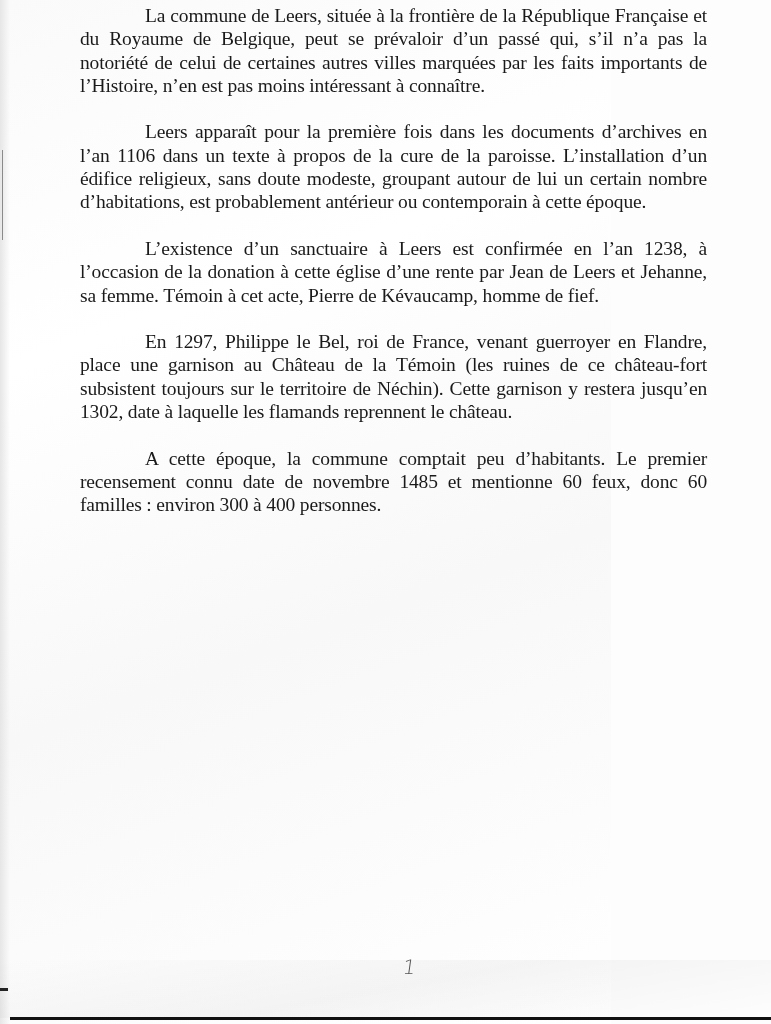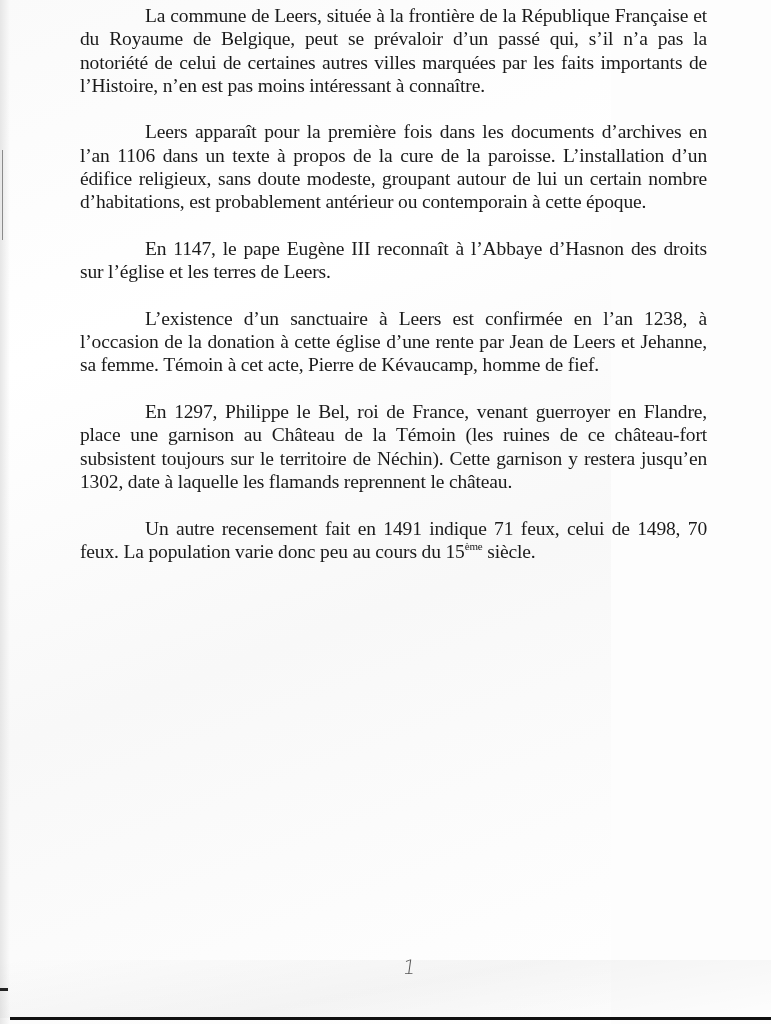--- a/index.html
+++ b/index.html
@@ -96,22 +96,21 @@
 <body>
 
 <div class="page">
   <div class="left-shade"></div>
   <div class="left-edge-line"></div>
   <div class="fold-shadow"></div>
 
   <div class="text-block">
     <p class="para">La commune de Leers, située à la frontière de la République Française et du Royaume de Belgique, peut se prévaloir d’un passé qui, s’il n’a pas la notoriété de celui de certaines autres villes marquées par les faits importants de l’Histoire, n’en est pas moins intéressant à connaître.</p>
     <p class="para">Leers apparaît pour la première fois dans les documents d’archives en l’an 1106 dans un texte à propos de la cure de la paroisse. L’installation d’un édifice religieux, sans doute modeste, groupant autour de lui un certain nombre d’habitations, est probablement antérieur ou contemporain à cette époque.</p>
-    <p class="para">En 1147, le pape Eugène III reconnaît à l’Abbaye d’Hasnon des droits sur l’église et les terres de Leers.</p>
     <p class="para">L’existence d’un sanctuaire à Leers est confirmée en l’an 1238, à l’occasion de la donation à cette église d’une rente par Jean de Leers et Jehanne, sa femme. Témoin à cet acte, Pierre de Kévaucamp, homme de fief.</p>
     <p class="para">En 1297, Philippe le Bel, roi de France, venant guerroyer en Flandre, place une garnison au Château de la Témoin (les ruines de ce château-fort subsistent toujours sur le territoire de Néchin). Cette garnison y restera jusqu’en 1302, date à laquelle les flamands reprennent le château.</p>
-    <p class="para"><span>Un autre recensement fait en 1491 indique 71 feux, celui de 1498, 70 feux. La population varie donc peu au cours du 15</span><sup>ème</sup><span> siècle.</span></p>
+    <p class="para">A cette époque, la commune comptait peu d’habitants. Le premier recensement connu date de novembre 1485 et mentionne 60 feux, donc 60 familles : environ 300 à 400 personnes.</p>
   </div>
 
   <div class="page-number">1</div>
   <div class="bottom-left-tick"></div>
   <div class="bottom-edge"></div>
 </div>
 
 </body></html>

